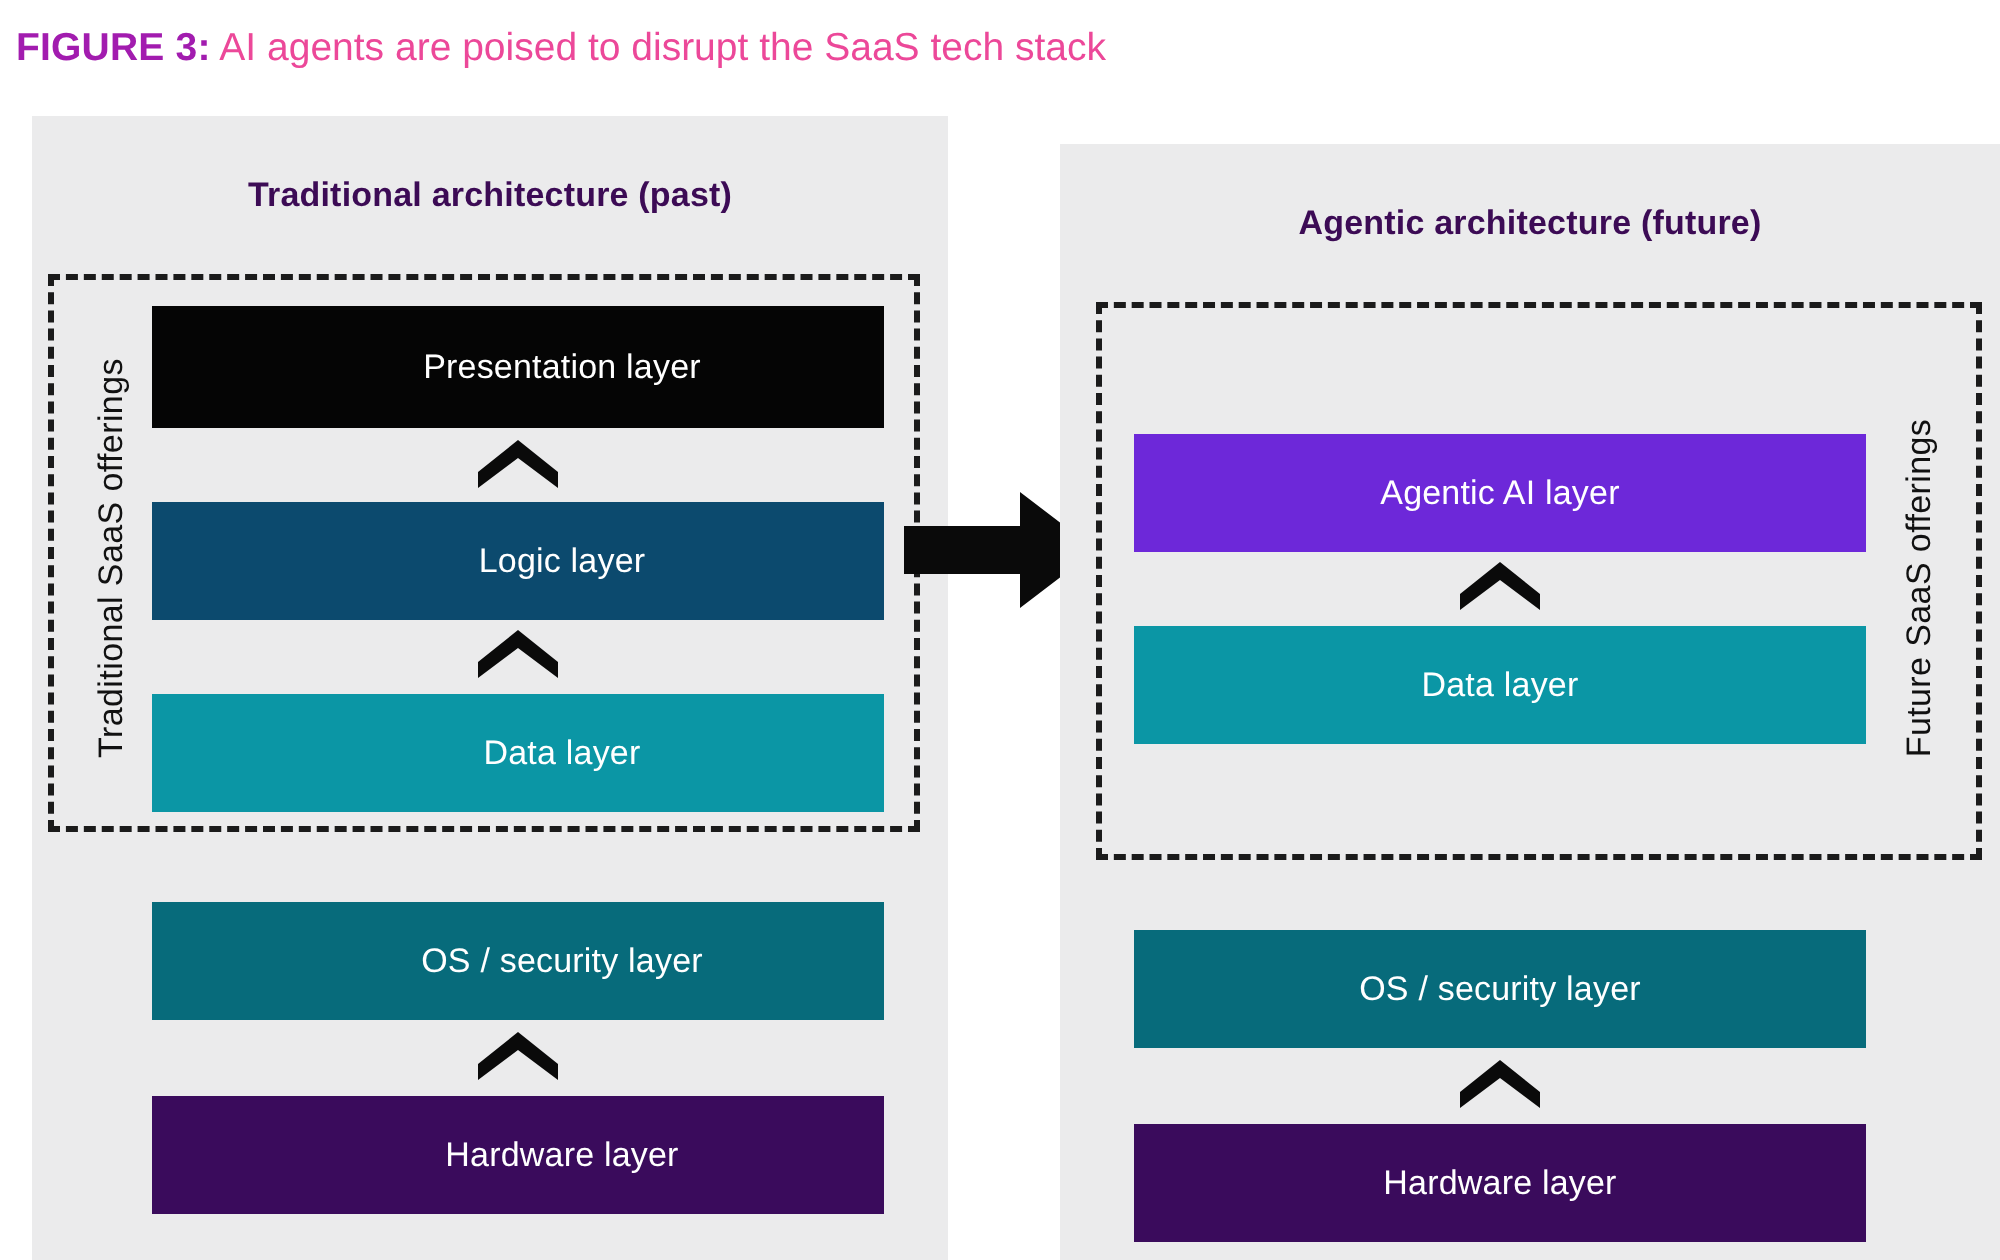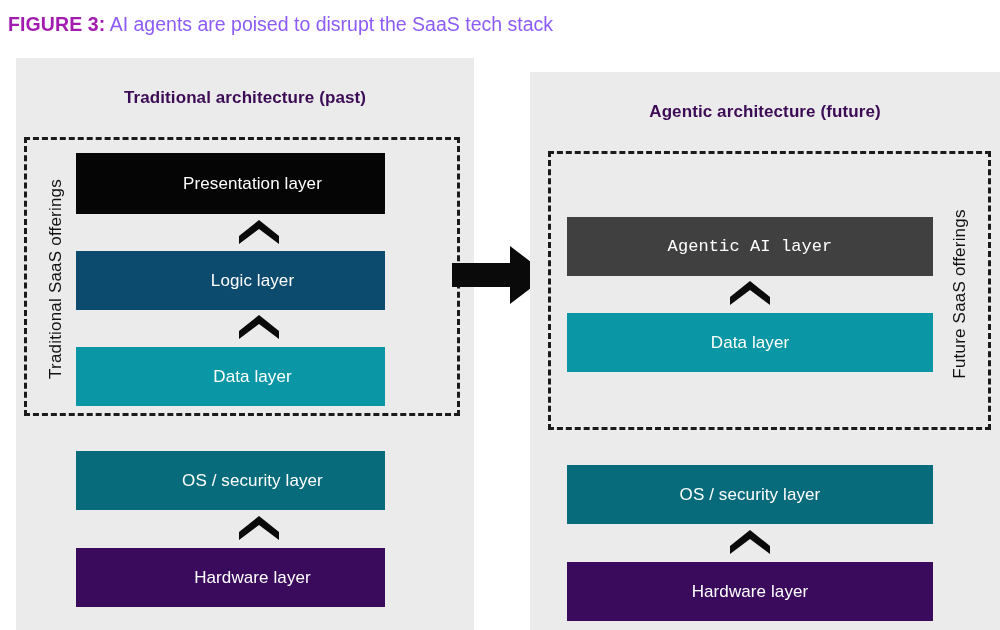--- a/index.html
+++ b/index.html
@@ -32,21 +32,21 @@
     line-height: 30px;
     color: #333333;
     white-space: nowrap;
   }
   .figure-title .fig-label {
     font-weight: bold;
     color: #a21caf;
     letter-spacing: 0.1px;
   }
   .figure-title .fig-text {
-    color: #8b5cf6;
+    color: #ec4899;
   }
 
   
   .panel {
     position: absolute;
     top: 58px;
     height: 572px;
     background: #EBEBEC;
   }
   .panel-left  { left: 16px;   width: 458px; }
@@ -104,21 +104,21 @@
   .layer {
     position: absolute;
     display: flex;
     align-items: center;
     justify-content: center;
     font-size: 17px;
     color: #ffffff;
     letter-spacing: 0.1px;
     box-sizing: border-box;
   }
-  .layer-left  { left: 60px; width: 309px; padding-left: 44px; }
+  .layer-left  { left: 60px; width: 366px; padding-left: 44px; }
   .layer-right { left: 37px; width: 366px; }
 
   
   .chevron {
     position: absolute;
     width: 40px;
     height: 24px;
   }
   .chevron svg { display: block; }
 
@@ -197,21 +197,21 @@
   </div>
 
   <div class="panel panel-right">
 
     <div class="panel-header">Agentic architecture (future)</div>
 
     <div class="dashed-box dashed-right">
       <div class="side-label side-label-right">Future SaaS offerings</div>
     </div>
 
-    <div class="layer layer-right" style="top:145px; height:59px; background:#404040;font-family:Liberation Mono, monospace;">
+    <div class="layer layer-right" style="top:145px; height:59px; background:#6d28d9;">
       <span>Agentic AI layer</span>
     </div>
 
     <div class="chevron" style="left:200px; top:209px;">
       <svg width="40" height="24" viewBox="0 0 40 24">
         <path d="M20 0 L40 16 L40 24 L20 9 L0 24 L0 16 Z" fill="#0A0A0A"></path>
       </svg>
     </div>
 
     <div class="layer layer-right" style="top:241px; height:59px; background:#0B96A5;">

